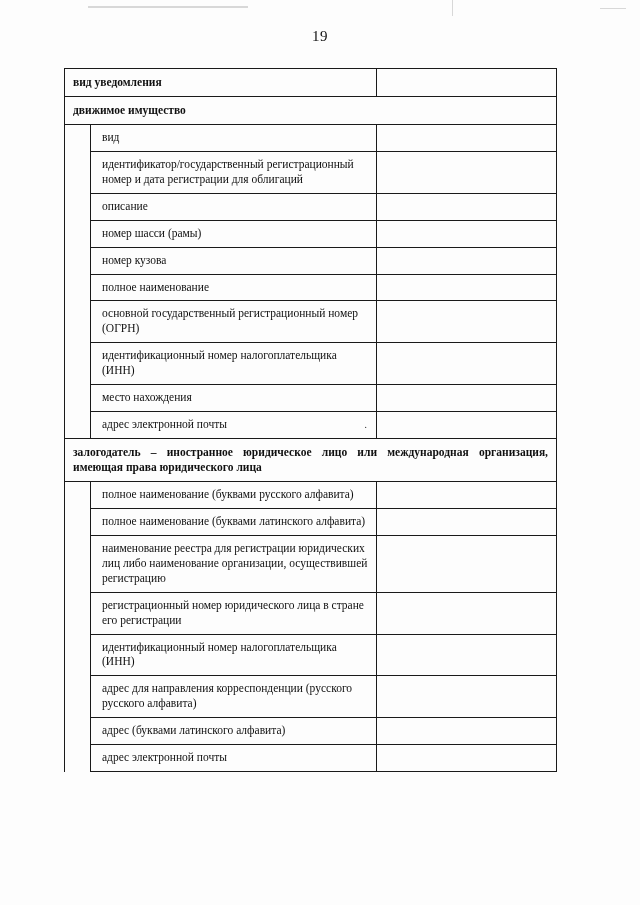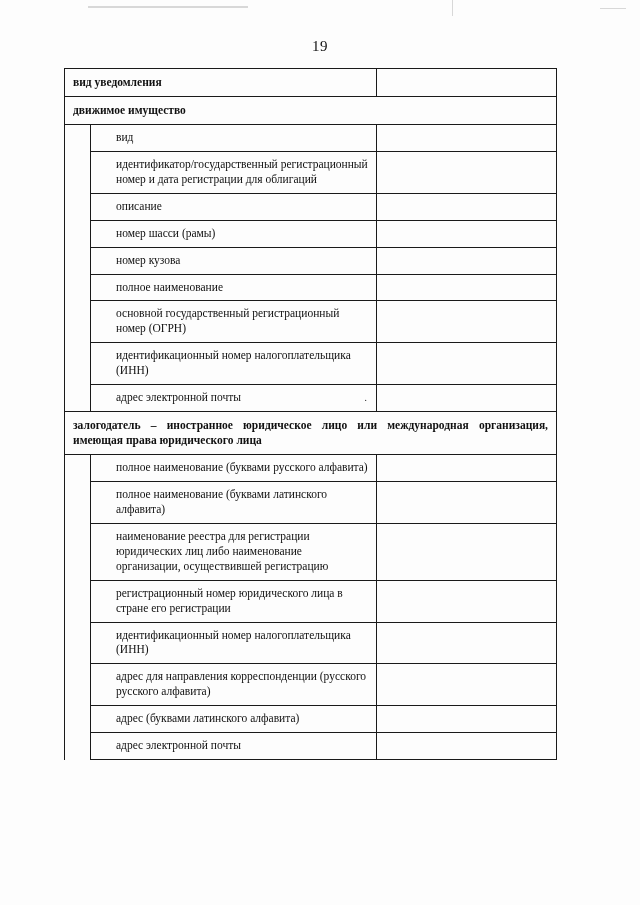--- a/index.html
+++ b/index.html
@@ -25,40 +25,40 @@
   .scan-mark {
     position: absolute;
     background: #d8d8d8;
   }
   .mark-a { left: 88px; top: 6px; width: 160px; height: 2px; }
   .mark-b { left: 452px; top: 0px; width: 1px; height: 16px; }
   .mark-c { left: 600px; top: 8px; width: 26px; height: 1px; }
 
   .page-number {
     position: absolute;
-    top: 38px;
+    top: 28px;
     left: 0;
     width: 640px;
     text-align: center;
     font-size: 15px;
     letter-spacing: 0.5px;
   }
 
   .doc-table {
     position: absolute;
     left: 64px;
     top: 68px;
     width: 492px;
     border-collapse: collapse;
     table-layout: fixed;
   }
   .doc-table td {
     border: 1px solid #1a1a1a;
     vertical-align: top;
-    padding: 5px 7px 6px 25px;
+    padding: 5px 7px 6px 11px;
     font-size: 11.5px;
     line-height: 1.30;
   }
   
   td.section {
     font-weight: bold;
     font-size: 11.5px;
     padding: 6px 8px 6px 8px;
   }
   td.section.justified {
@@ -149,20 +149,25 @@
           <td class="label">основной государственный регистрационный номер (ОГРН)</td>
           <td class="value"></td>
         </tr>
         <tr>
           <td class="indent-spacer"></td>
           <td class="label">идентификационный номер налогоплательщика (ИНН)</td>
           <td class="value"></td>
         </tr>
         <tr>
           <td class="indent-spacer"></td>
+          <td class="label">место нахождения</td>
+          <td class="value"></td>
+        </tr>
+        <tr>
+          <td class="indent-spacer"></td>
           <td class="label">адрес электронной почты<span class="dot-mark">.</span></td>
           <td class="value"></td>
         </tr>
         <tr>
           <td class="section justified" colspan="3">залогодатель – иностранное юридическое лицо или международная организация, имеющая права юридического лица</td>
         </tr>
         <tr>
           <td class="indent-spacer"></td>
           <td class="label">полное наименование (буквами русского алфавита)</td>
           <td class="value"></td>

